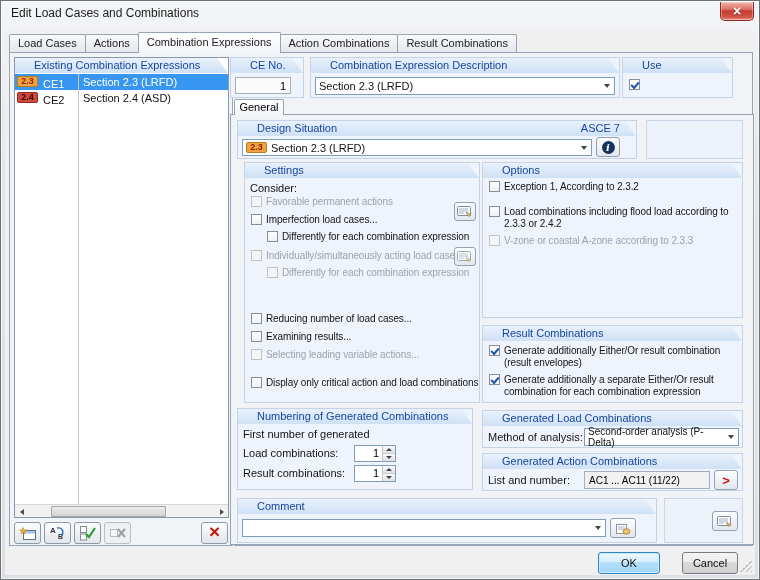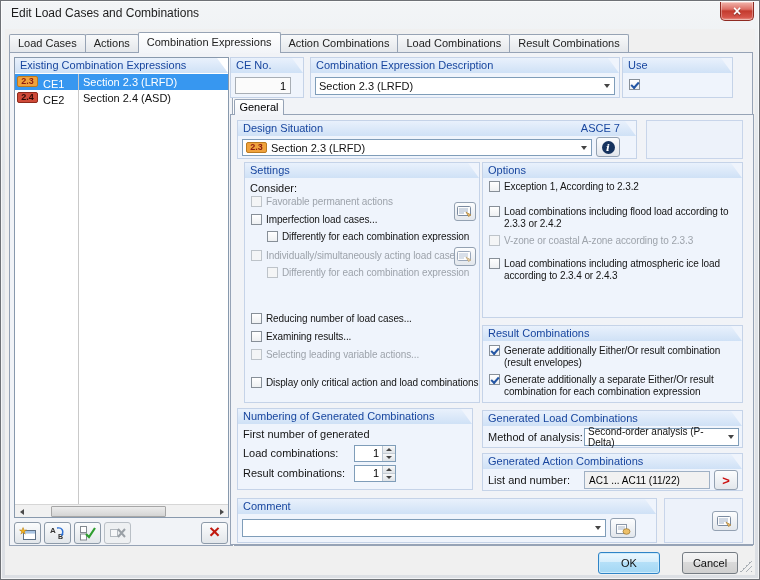--- a/index.html
+++ b/index.html
@@ -20,21 +20,21 @@
   .tabs { position:absolute; left:4px; top:2px; height:21px; display:flex; align-items:flex-end; z-index:6; }
   .tab { height:18px; line-height:17px; padding:0 8px; font-size:11px; color:#222;
     border:1px solid #97a3b4; border-bottom:none; border-radius:2px 2px 0 0;
     background:linear-gradient(#f8f9fa,#e4e7eb); margin-right:-1px; position:relative; }
   .tab.active { height:21px; line-height:19px; background:linear-gradient(#ffffff,#f2f4f8);
     z-index:7; margin-bottom:-1px; }
   .page { position:absolute; left:4px; top:23px; width:744px; height:494px;
     border:1px solid #96a3b6; background:#f1f3f7; }
   .grp { position:absolute; background:#eff4fc; border:1px solid #c5d3e8; }
   .hd { height:15px; background:linear-gradient(#e9f1fc,#cfe1f6); color:#17459e; font-size:11px;
-    line-height:15px; padding-left:5px; clip-path:polygon(0 0,calc(100% - 11px) 0,100% 100%,0 100%);
+    line-height:15px; padding-left:19px; clip-path:polygon(0 0,calc(100% - 11px) 0,100% 100%,0 100%);
     position:relative; white-space:nowrap; }
   .hd-right { position:absolute; right:16px; top:0; color:#17459e; }
   .lbl { position:absolute; font-size:11px; color:#141414; white-space:nowrap; }
   .dis-t { color:#9da3ab; }
 
   .cbrow { position:absolute; display:flex; align-items:flex-start; font-size:10px; letter-spacing:-0.1px; line-height:12px; color:#141414; }
   .cbrow .cb { margin-right:4px; margin-top:0; }
   .cb { width:11px; height:11px; border:1px solid #878f98; background:linear-gradient(#ffffff,#eef0f2); position:relative; flex:none; }
   .cb.checked::after { content:""; position:absolute; left:1px; top:2px; width:6px; height:3px;
     border-left:2px solid #2456a4; border-bottom:2px solid #2456a4; transform:rotate(-48deg); }
@@ -115,21 +115,20 @@
       </div>
   </div>
 
   <div class="client">
 
     <div class="tabs">
       <div class="tab">Load Cases</div>
       <div class="tab">Actions</div>
       <div class="tab active">Combination Expressions</div>
       <div class="tab">Action Combinations</div>
-      <div class="tab">Load Combinations</div>
       <div class="tab">Result Combinations</div>
     </div>
 
     <div class="page">
 
       <div class="listwrap">
         <div class="hd">Existing Combination Expressions</div>
         <div class="lrow sel" style="top:16px">
           <span class="badge b23">2.3</span>
           <span class="rid">CE1</span>
@@ -295,24 +294,20 @@
             <span class="cb"></span>
             <span>Exception 1, According to 2.3.2</span>
           </div>
           <div class="cbrow" style="left:6px; top:43px; right:6px">
             <span class="cb"></span>
             <span>Load combinations including flood load according to 2.3.3 or 2.4.2</span>
           </div>
           <div class="cbrow" style="left:6px; top:72px; right:6px">
             <span class="cb dis"></span>
             <span class="dis-t">V-zone or coastal A-zone according to 2.3.3</span>
-          </div>
-          <div class="cbrow" style="left:6px; top:95px; right:6px">
-            <span class="cb"></span>
-            <span>Load combinations including atmospheric ice load according to 2.3.4 or 2.4.3</span>
           </div>
         </div>
 
         <div class="grp" style="left:251px; top:210px; width:261px; height:78px">
           <div class="hd">Result Combinations</div>
           <div class="cbrow" style="left:6px; top:19px; right:6px">
             <span class="cb checked"></span>
             <span>Generate additionally Either/Or result combination (result envelopes)</span>
           </div>
           <div class="cbrow" style="left:6px; top:48px; right:6px">

